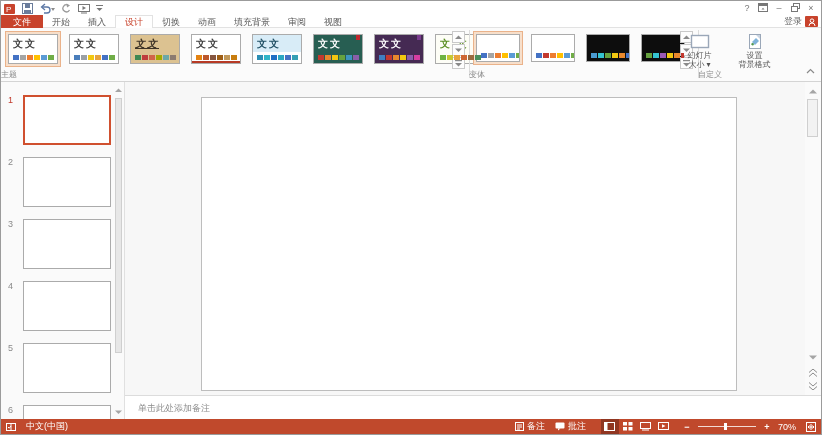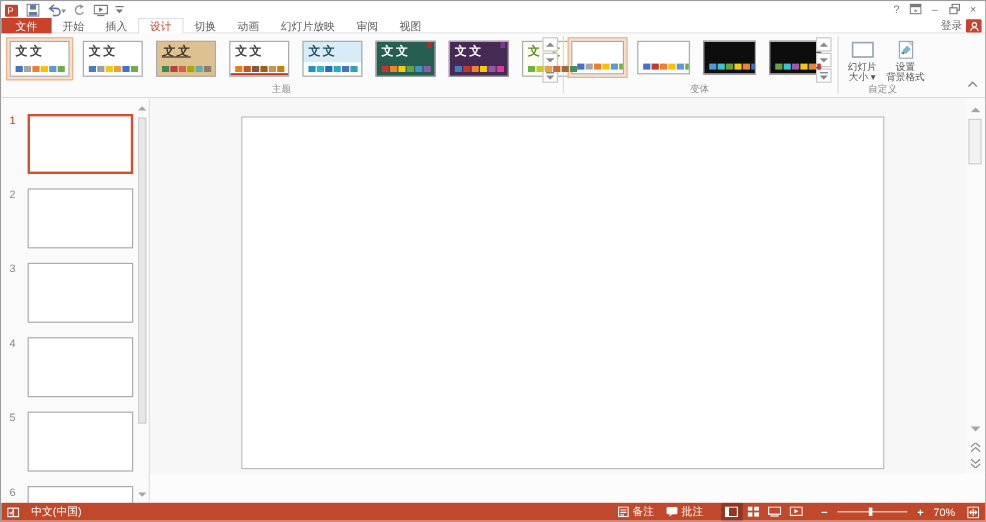--- a/index.html
+++ b/index.html
@@ -20,21 +20,21 @@
   
   .tabrow{ position:absolute; left:0; top:14px; right:0; height:13px; background:#fff; border-bottom:1px solid #e2e2e2; }
   .tabs{ display:flex; height:13px; align-items:stretch; }
   .tab{ padding:1px 9px 0; font-size:9px; color:#5a5a5a; display:flex; align-items:center; cursor:default; }
   .tab-file{ background:#c8432c; color:#fff; padding:1px 12px 0; }
   .tab-active{ color:#c8432c; border:1px solid #e2e2e2; border-bottom:1px solid #fff; background:#fff; margin-bottom:-1px; }
   .signin{ position:absolute; right:3px; top:0; height:13px; display:flex; align-items:center; gap:3px; font-size:9px; color:#666; }
   .signin .badge{ width:13px; height:11px; background:#c8432c; border-radius:1px; display:flex; align-items:center; justify-content:center; }
   
   .ribbon{ position:absolute; left:0; top:27px; right:0; height:54px; background:#fbfbfb; border-bottom:1px solid #d4d4d4; }
-  .glabel{ position:absolute; bottom:1px; left:0; right:0; text-align:center; font-size:8px; color:#8a8a8a; }
+  .glabel{ position:absolute; bottom:1px; left:0; right:0; text-align:left; font-size:8px; color:#8a8a8a; }
   .vsep{ position:absolute; top:2px; bottom:3px; width:1px; background:#dcdcdc; }
   .gallery{ position:absolute; top:3px; left:4px; display:flex; gap:5px; align-items:flex-start; }
   .gthumb{ position:relative; width:50px; height:30px; border:1px solid #ababab; background:#fff; overflow:hidden; cursor:default; }
   .gwrap{ padding:2px; border:1px solid transparent; }
   .gwrap.sel{ background:#f7dfcb; border-color:#eab28a; }
   .gtext{ position:absolute; top:3px; left:4px; font-size:10px; font-weight:bold; letter-spacing:2px; line-height:11px; }
   .gtext.it{ font-style:italic; text-decoration:underline; }
   .swrow{ position:absolute; bottom:3px; left:4px; display:flex; gap:1px; z-index:2; }
   .swrow span{ width:6px; height:5px; display:inline-block; }
   .bbar{ position:absolute; bottom:0; left:0; right:0; height:2px; }
@@ -146,21 +146,21 @@
   </div>
 
   <div class="tabrow">
     <div class="tabs">
         <div class="tab tab-file">文件</div>
         <div class="tab">开始</div>
         <div class="tab">插入</div>
         <div class="tab tab-active">设计</div>
         <div class="tab">切换</div>
         <div class="tab">动画</div>
-        <div class="tab">幻灯片放映</div>
+        <div class="tab">填充背景</div>
         <div class="tab">审阅</div>
         <div class="tab">视图</div>
       </div>
     <div class="signin">
       <span>登录</span>
       <span class="badge">
         <svg width="8" height="8">
             <circle cx="4" cy="2.7" r="1.8" fill="none" stroke="#fff"></circle>
             <path d="M1 8 A3 3 0 0 1 7 8" fill="none" stroke="#fff"></path>
           </svg>
@@ -371,21 +371,21 @@
               <rect x="0" y="0" width="7" height="1.2" fill="#8a8a8a"></rect>
               <path d="M0 3 L3.5 6.5 L7 3 z" fill="#8a8a8a"></path>
             </svg>
           </div>
       </div>
       <div class="glabel" style="left:468px;width:228px;">变体</div>
     </div>
     <div class="vsep" style="left:697px;"></div>
 
     <div>
-      <div class="bigbtn" style="left:701px;text-align:center;">
+      <div class="bigbtn" style="left:682px;text-align:center;">
         <span class="bicon">
           <svg width="20" height="16">
               <rect x="1.5" y="2.5" width="17" height="12" fill="#fff" stroke="#9aa7b8" stroke-width="1.4"></rect>
             </svg>
         </span>
         <span>幻灯片</span>
         <span><span>大小</span> ▾</span>
       </div>
       <div class="bigbtn" style="left:737px;">
         <span class="bicon">
@@ -476,20 +476,23 @@
           </svg>
       </div>
       <div class="navbtn" style="top:298px;">
         <svg width="8" height="8">
             <path d="M0 0.5 L4 4 L8 0.5" fill="none" stroke="#8a8a8a"></path>
             <path d="M0 4.5 L4 8 L8 4.5" fill="none" stroke="#8a8a8a"></path>
           </svg>
       </div>
     </div>
 
+    <div class="notesbar">
+      <span>单击此处添加备注</span>
+    </div>
   </div>
 
   <div class="statusbar">
     <div class="sb-item">
       <svg width="10" height="10">
           <rect x="0.5" y="1.5" width="9" height="7" fill="none" stroke="#fff"></rect>
           <path d="M5 1.5 v7" stroke="#fff"></path>
           <path d="M2 5 l1.2 1.2 L5 4" fill="none" stroke="#fff"></path>
         </svg>
     </div>

